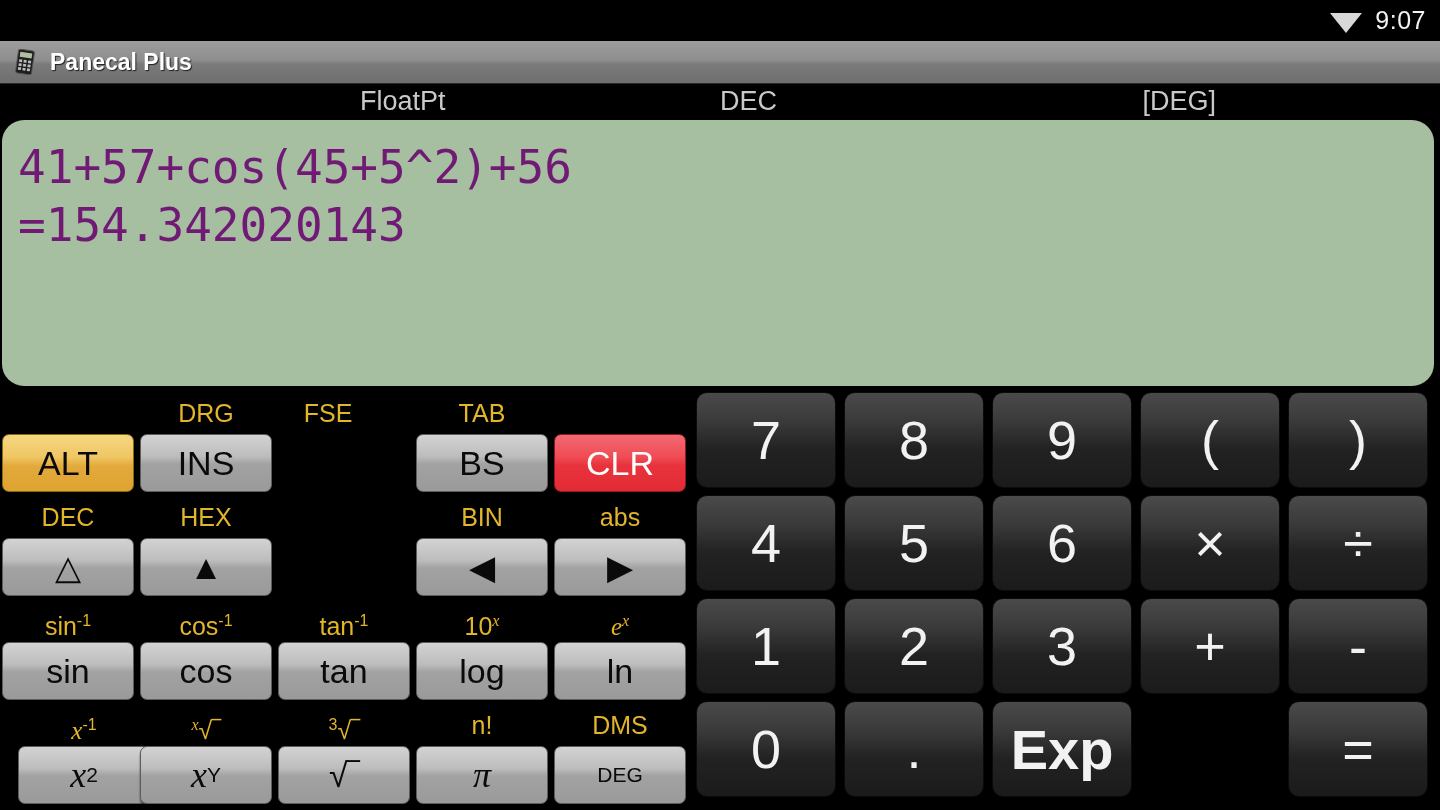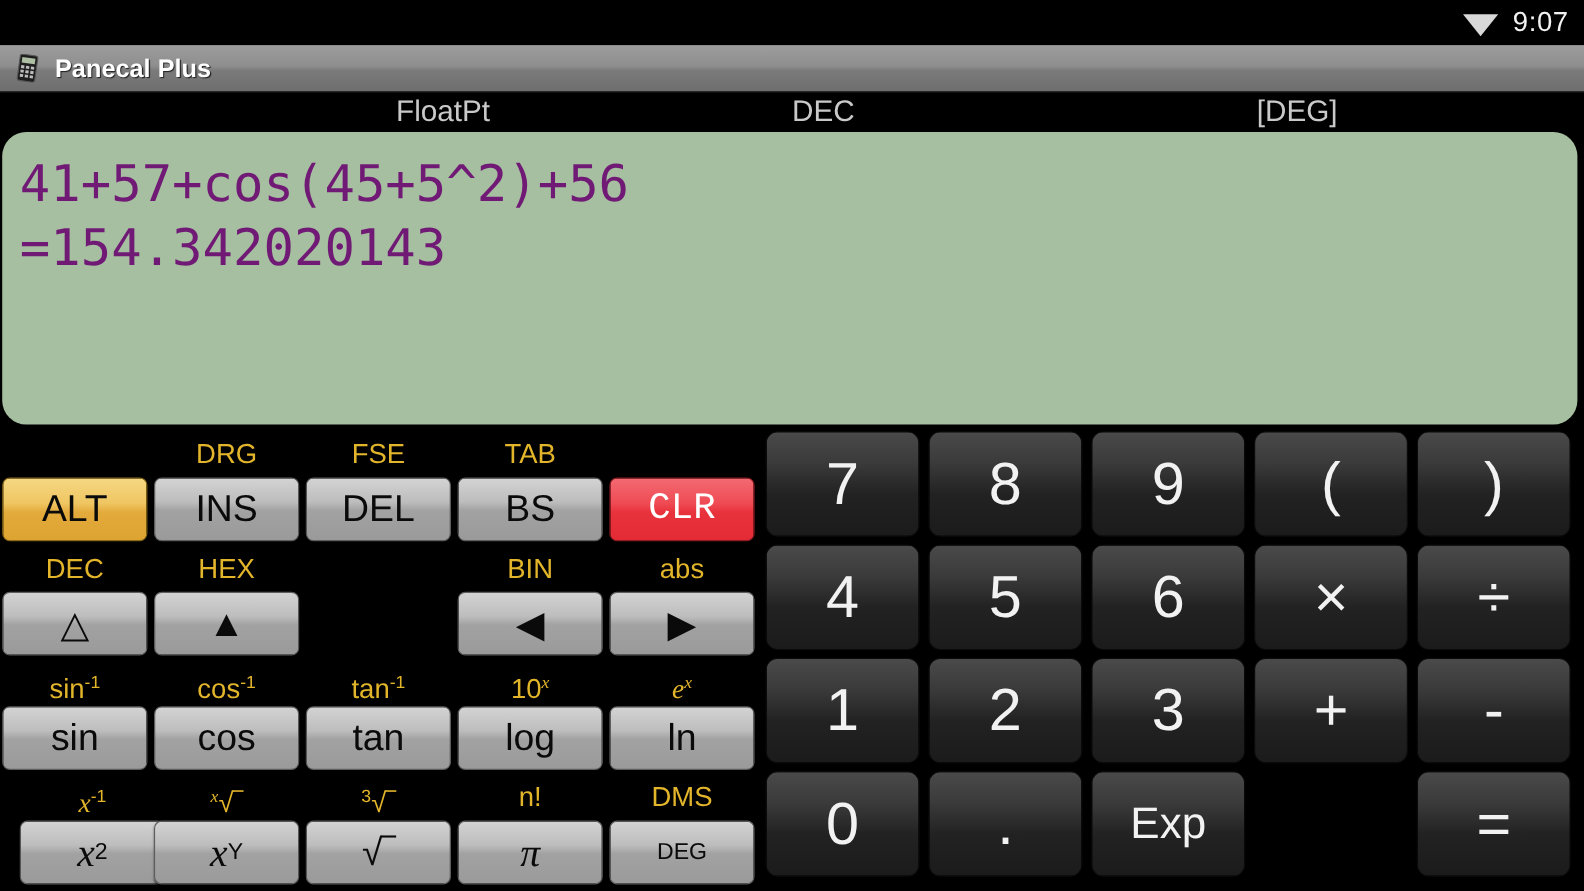--- a/index.html
+++ b/index.html
@@ -76,37 +76,37 @@
     display:flex; align-items:center; justify-content:center;
     color:#0a0a0a; font-size:34px;
     box-shadow:0 2px 2px rgba(0,0,0,.6);
   }
   .fnbtn.alt{
     background:linear-gradient(to bottom,#f5d783 0%,#efc662 40%,#e3aa3c 55%,#dda431 100%);
     border-color:#8a6a16;
   }
   .fnbtn.clr{
     background:linear-gradient(to bottom,#f36a72 0%,#ef4b54 40%,#e8323c 55%,#e22b35 100%);
-    border-color:#8d1b22; color:#fff;font-family:Liberation Mono, monospace;
+    border-color:#8d1b22; color:#fff;
   }
   .fnbtn .ital{ font-style:italic; font-family:"Liberation Serif", serif; font-size:36px; }
   .fnbtn sup{ font-size:21px; vertical-align:super; font-style:normal; font-family:"Liberation Sans",sans-serif; }
   .fnbtn.small{ font-size:21px; }
 
   
   #keypad{ position:absolute; left:696px; top:0; width:744px; height:418px; }
   .kbtn{
     position:absolute; width:140px; height:96px; border-radius:11px;
     background:linear-gradient(to bottom,#4a4a4a 0%,#3a3a3a 30%,#222 60%,#1b1b1b 100%);
     border:1px solid #0b0b0b;
     display:flex; align-items:center; justify-content:center;
     color:#f2f2f2; font-size:54px; font-weight:300;
     box-shadow:0 2px 3px rgba(0,0,0,.8);
   }
-  .kbtn.txt{ font-size:40px; }
+  .kbtn.txt{ font-size:56px;font-weight:bold; }
   .kbtn.ans{ flex-direction:column; justify-content:center; line-height:1; }
   .kbtn.ans .main{ font-size:44px; }
   .kbtn.ans .sub{ font-size:23px; margin-top:-2px; margin-left:30px; }
 </style>
 </head>
 <body>
 
 <div id="statusbar">
   <svg id="wifi-icon" width="34" height="26" viewBox="0 0 34 26">
     <path d="M1 5 L17 25 L33 5 Z" fill="#d8d8d8"></path>
@@ -148,23 +148,22 @@
   <div id="fnpanel">
       <div class="fnrow" style="top: 0px;">
         <div class="fncell" style="left: 0px;">
           <div class="fnlabel"></div>
           <div class="fnbtn alt">ALT</div>
         </div>
         <div class="fncell" style="left: 138px;">
           <div class="fnlabel">DRG</div>
           <div class="fnbtn">INS</div>
         </div>
-        <div class="fncell" style="left: 276px;">
+        <div class="fncell" style="left: 260px;">
           <div class="fnlabel">FSE</div>
-          <div class="fnbtn">DEL</div>
         </div>
         <div class="fncell" style="left: 414px;">
           <div class="fnlabel">TAB</div>
           <div class="fnbtn">BS</div>
         </div>
         <div class="fncell" style="left: 552px;">
           <div class="fnlabel"></div>
           <div class="fnbtn clr">CLR</div>
         </div>
       </div>

